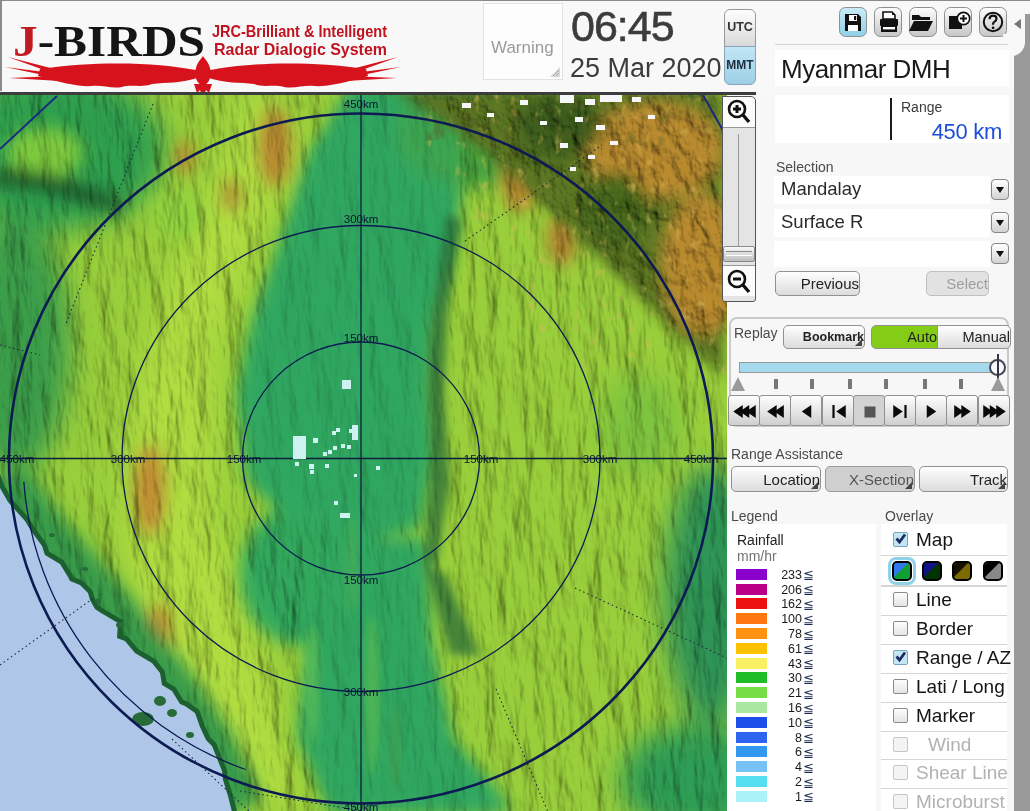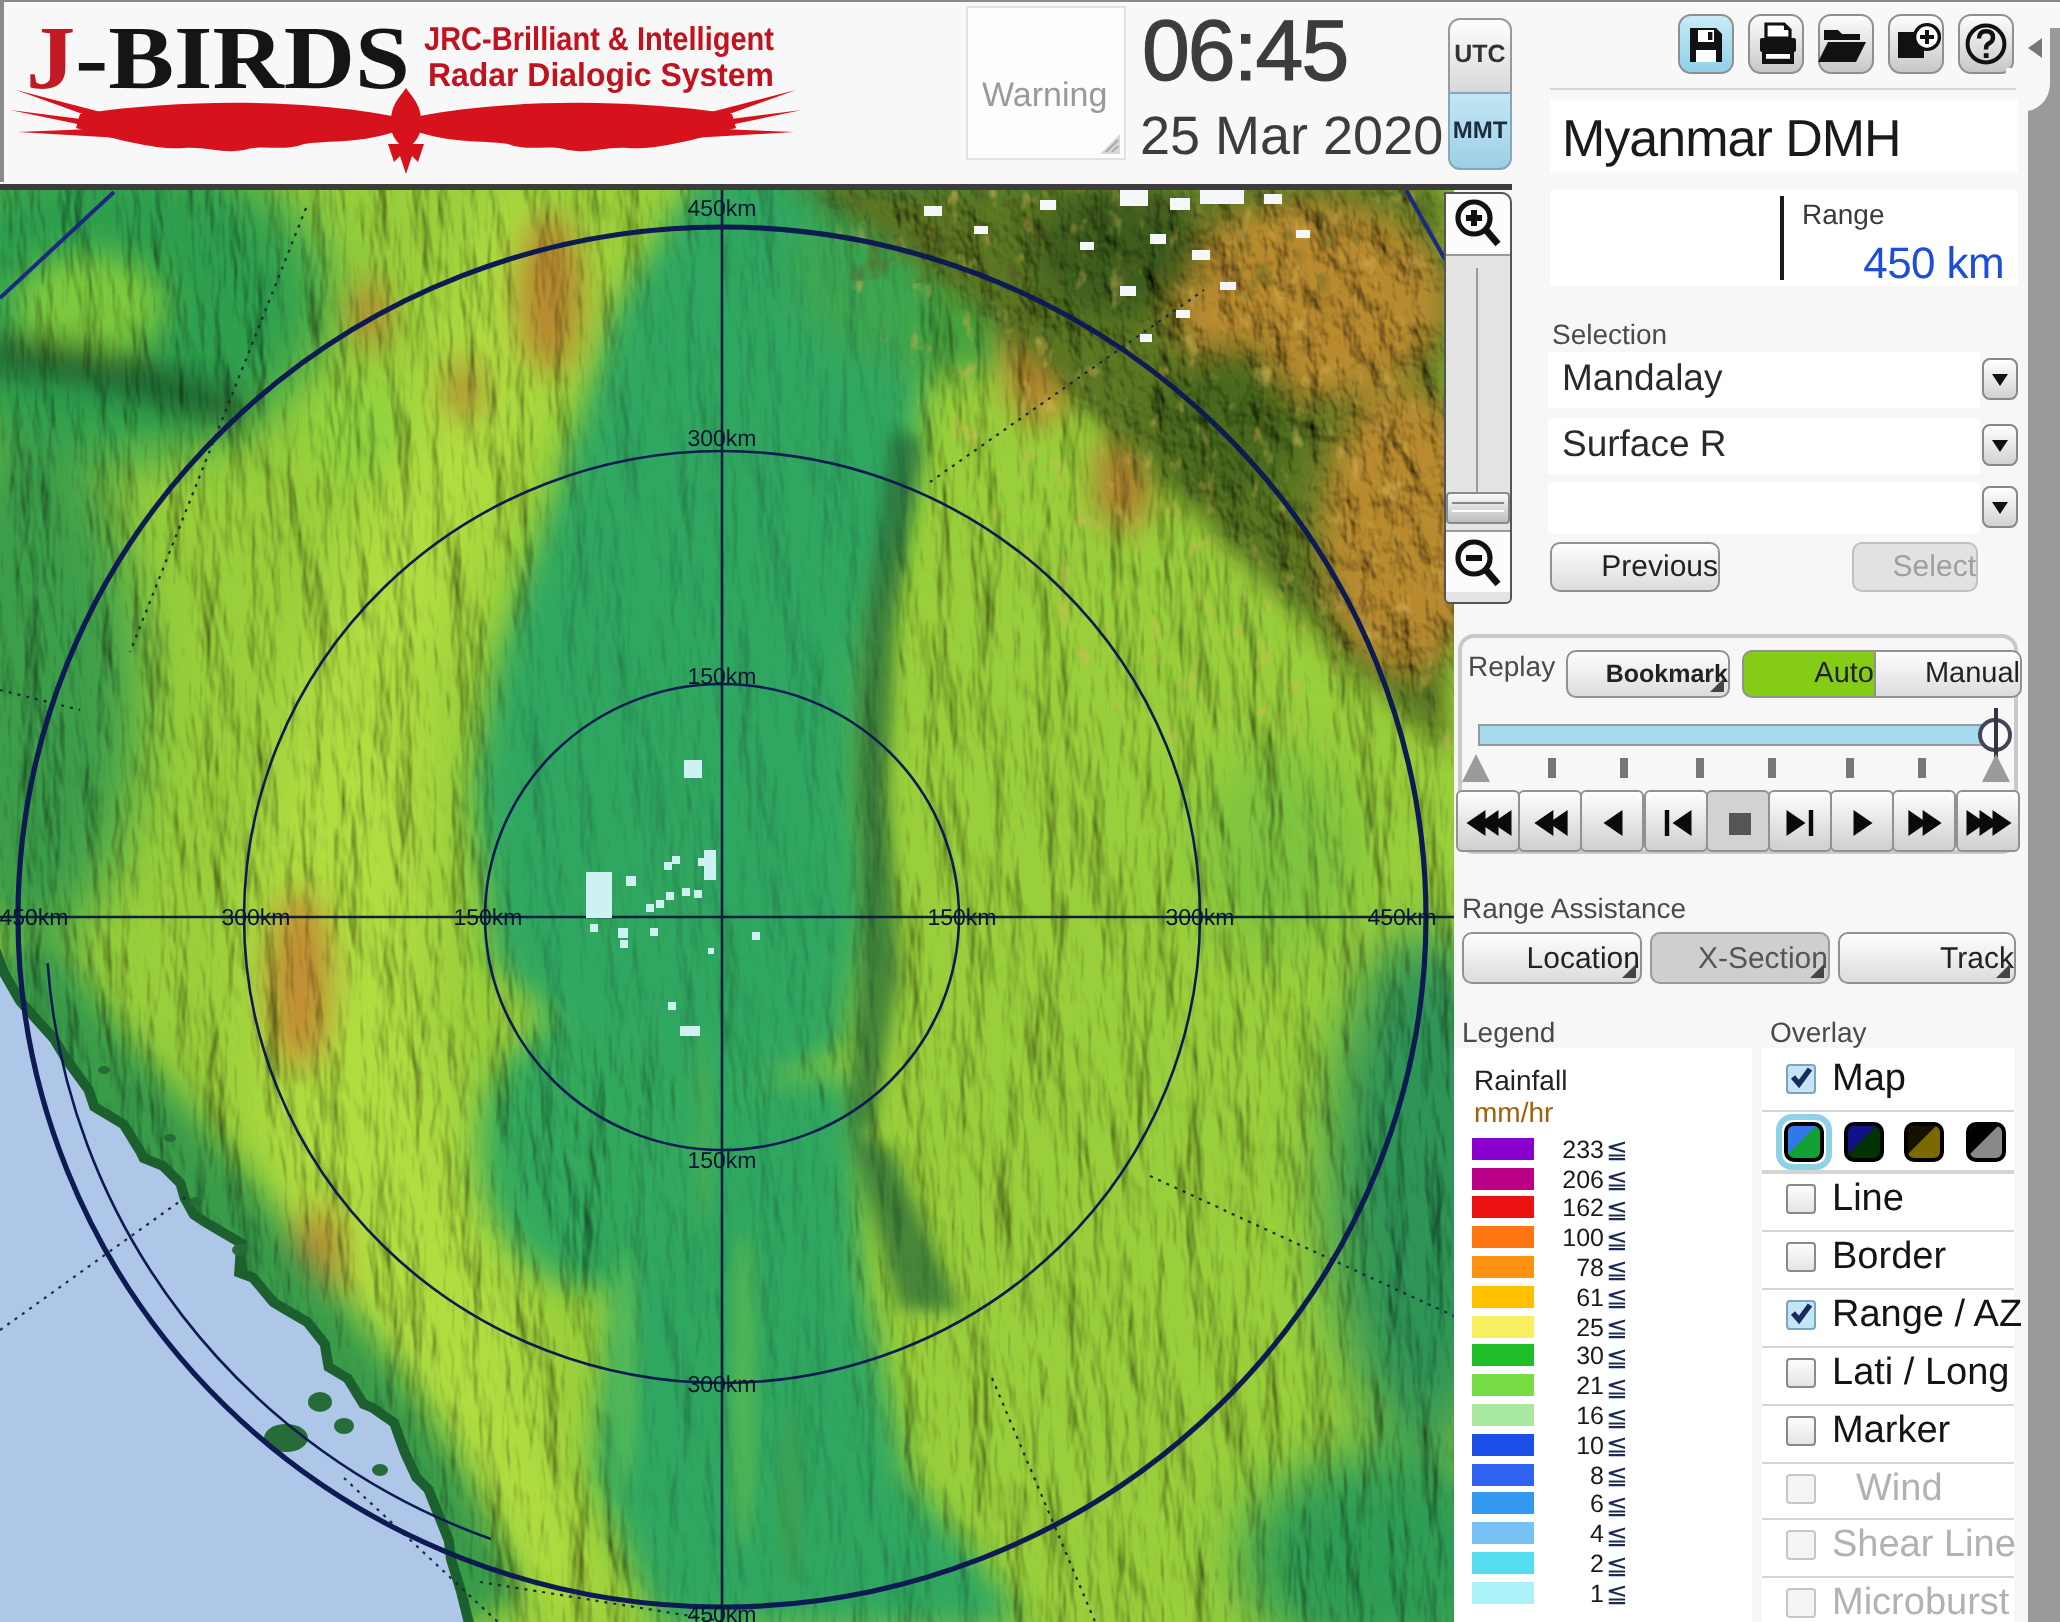--- a/index.html
+++ b/index.html
@@ -92,39 +92,39 @@
 #dalbl{left:731px;top:446px;}
 #locbtn{left:731px;top:466px;width:90px;height:26px;font-size:15px;line-height:25px;}
 #xsecbtn{left:825px;top:466px;width:90px;height:26px;font-size:15px;line-height:25px;}
 #trackbtn{left:919px;top:466px;width:89px;height:26px;font-size:15px;line-height:25px;}
 
 #leglbl{left:731px;top:508px;}
 #ovllbl{left:885px;top:508px;}
 #legbox{left:727px;top:524px;width:149px;height:287px;}
 #ovlbox{left:881px;top:524px;width:126px;height:287px;}
 #rainlbl{left:737px;top:532px;font-size:14px;color:#222;}
-#mmhrlbl{left:737px;top:548px;font-size:14px;color:#a16207;}
+#mmhrlbl{left:737px;top:548px;font-size:14px;color:#737373;}
 .sw{left:736px;width:31px;height:11px;}
 .swnum{width:66px;text-align:right;font-size:12.5px;color:#1a1a1a;}
 .leq{font-size:13px;color:#1a2a50;}
 
 .cb{left:893px;width:15px;height:15px;box-sizing:border-box;border:1px solid #8a8a8a;
   border-radius:2px;background:linear-gradient(#fdfdfd,#e4e4e4);}
 .cb.on{background:#c3e5f4;border-color:#7aa5c0;}
 .cb.dis{border-color:#c6c6c6;background:#f4f4f4;}
 .ovltxt{left:916px;font-size:19px;color:#141414;}
 .ovltxt.dis{color:#b2b2b2;}
 .ovlsep{left:881px;width:126px;}
 </style>
 </head>
 <body>
 <div class="abs" id="header"></div>
 <div class="abs" id="hdrleft"></div>
 
-<div class="abs" id="logo" style="left:0;top:0;width:470px;height:84px;">
+<div class="abs" id="logo" style="left:0;top:12px;width:470px;height:84px;">
 <svg width="470" height="91" viewBox="0 0 470 91">
 <text x="13" y="44" font-family="Liberation Serif,serif" font-weight="bold" font-size="45" textLength="192" lengthAdjust="spacingAndGlyphs"><tspan fill="#c11a24">J</tspan><tspan fill="#151515">-BIRDS</tspan></text>
 <text x="212" y="25" font-family="Liberation Sans,sans-serif" font-weight="bold" font-size="16.5" fill="#c1121f" textLength="175" lengthAdjust="spacingAndGlyphs">JRC-Brilliant &amp; Intelligent</text>
 <text x="214" y="43" font-family="Liberation Sans,sans-serif" font-weight="bold" font-size="16.5" fill="#c1121f" textLength="173" lengthAdjust="spacingAndGlyphs">Radar  Dialogic  System</text>
 <g fill="#d6131c">
 <path d="M62,59 L8,45 L58,63 Z"></path>
 <path d="M60,62 L5,55 L58,66 Z"></path>
 <path d="M58,64 L9,66 L60,69 Z"></path>
 <path d="M40,57 C100,48 160,51 196,58 L200,65 C180,72 166,70 152,72 C142,76 132,72 122,75 C112,77 102,73 92,74 C80,75 62,71 38,64 Z"></path>
 <path d="M344,59 L398,45 L348,63 Z"></path>
@@ -611,21 +611,21 @@
 <div class="abs sw" style="top:613.2px;background:#ff7711"></div>
 <div class="abs swnum" style="left:736px;top:612.2px;">100</div>
 <div class="abs leq" style="left:803px;top:611.7px;">≦</div>
 <div class="abs sw" style="top:628.0px;background:#ff9211"></div>
 <div class="abs swnum" style="left:736px;top:627.0px;">78</div>
 <div class="abs leq" style="left:803px;top:626.5px;">≦</div>
 <div class="abs sw" style="top:642.8px;background:#ffc000"></div>
 <div class="abs swnum" style="left:736px;top:641.8px;">61</div>
 <div class="abs leq" style="left:803px;top:641.3px;">≦</div>
 <div class="abs sw" style="top:657.6px;background:#f8f060"></div>
-<div class="abs swnum" style="left:736px;top:656.6px;">25</div>
+<div class="abs swnum" style="left:736px;top:656.6px;">43</div>
 <div class="abs leq" style="left:803px;top:656.1px;">≦</div>
 <div class="abs sw" style="top:672.4px;background:#1dbe28"></div>
 <div class="abs swnum" style="left:736px;top:671.4px;">30</div>
 <div class="abs leq" style="left:803px;top:670.9px;">≦</div>
 <div class="abs sw" style="top:687.2px;background:#77dd44"></div>
 <div class="abs swnum" style="left:736px;top:686.2px;">21</div>
 <div class="abs leq" style="left:803px;top:685.7px;">≦</div>
 <div class="abs sw" style="top:702.0px;background:#a8e8a0"></div>
 <div class="abs swnum" style="left:736px;top:701.0px;">16</div>
 <div class="abs leq" style="left:803px;top:700.5px;">≦</div>

